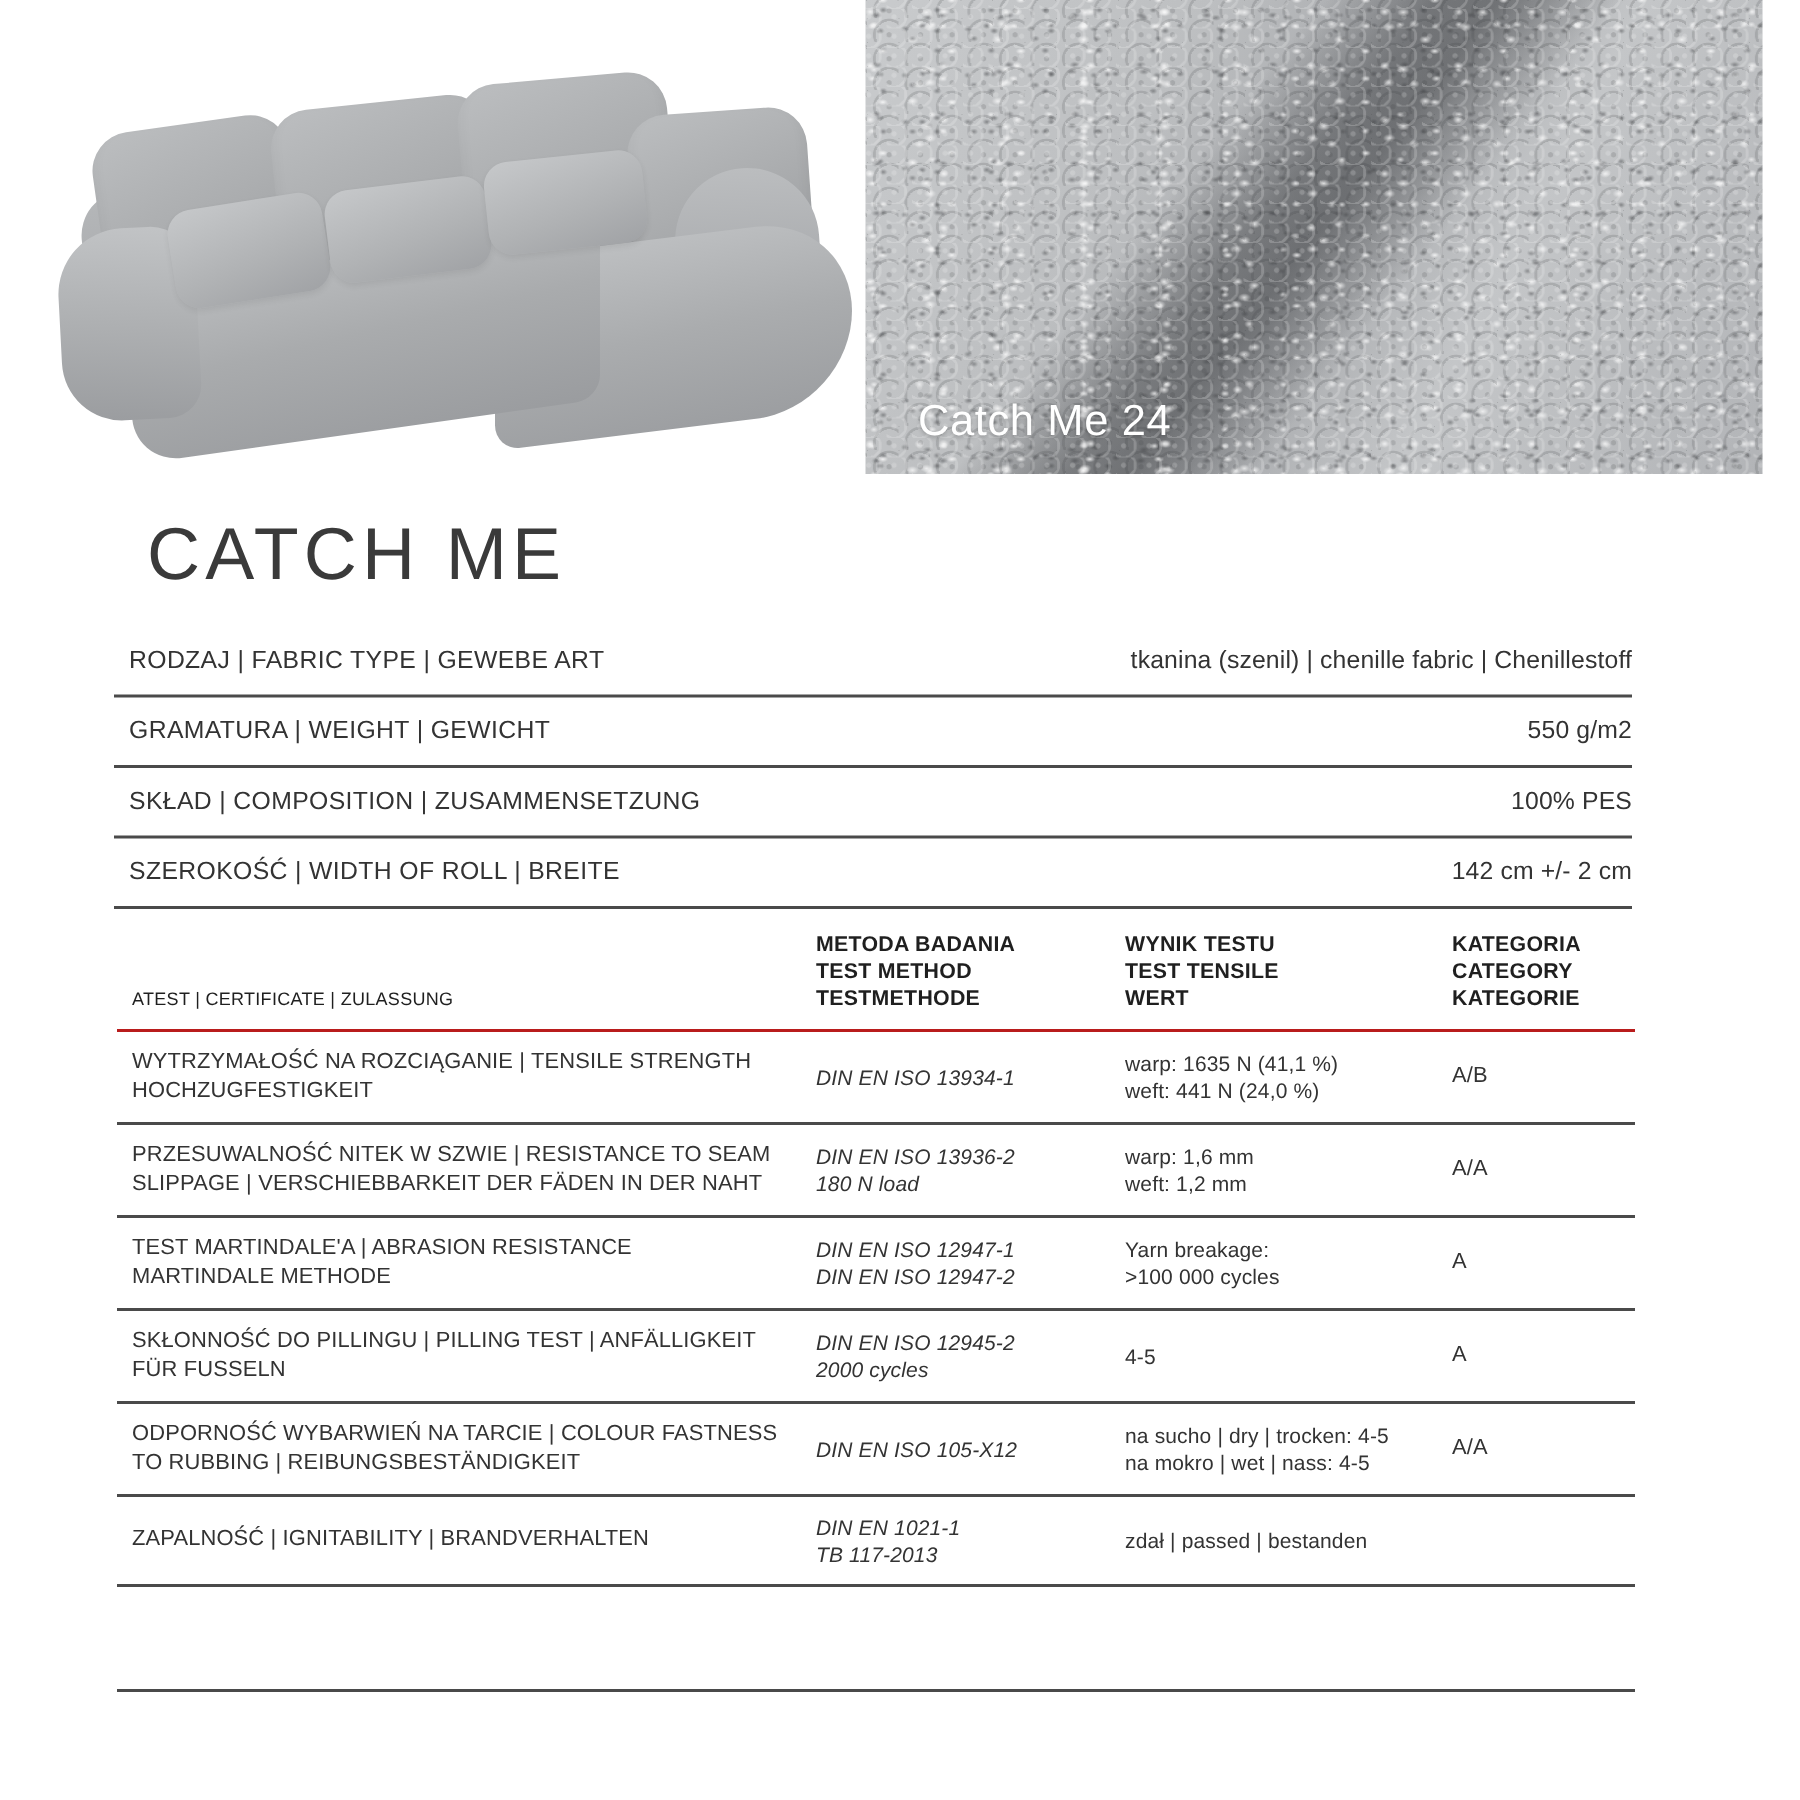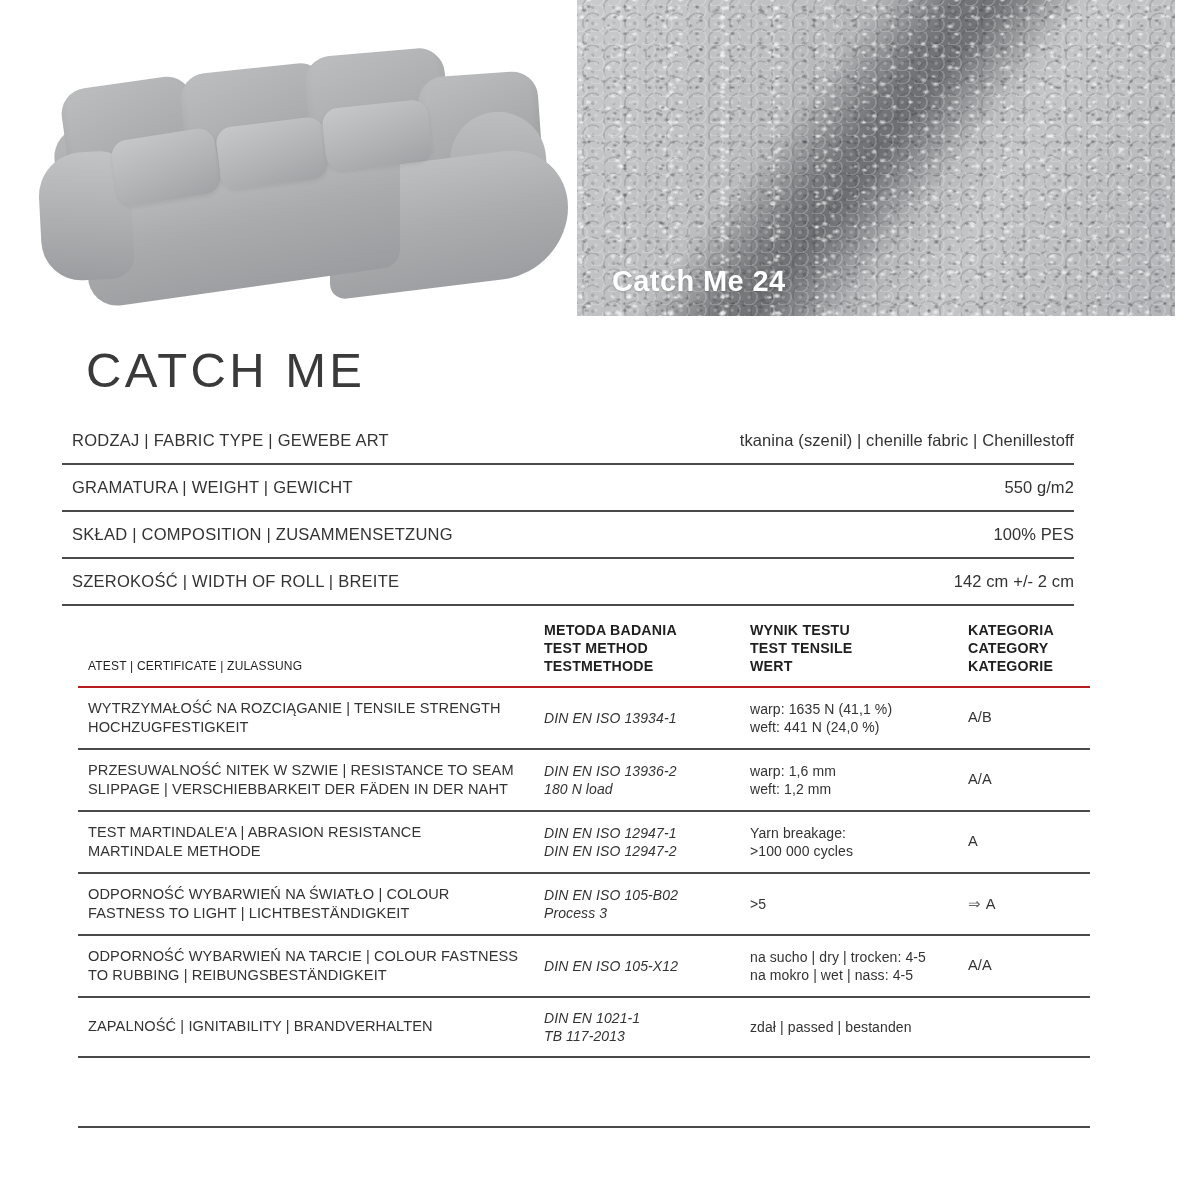--- a/index.html
+++ b/index.html
@@ -151,49 +151,49 @@
     background-image:
       repeating-radial-gradient(circle at 30% 40%, rgba(255,255,255,.35) 0 1.5px, rgba(0,0,0,0) 2px 7px),
       repeating-radial-gradient(circle at 70% 70%, rgba(55,57,60,.30) 0 1.5px, rgba(0,0,0,0) 2px 9px);
     background-size: 17px 13px, 21px 16px;
   }
   .fabric-label {
     position: absolute;
     left: 35px;
     bottom: 18px;
     font-size: 29px;
-    font-weight: 700;
+    font-weight: 400;
     color: #ffffff;
     letter-spacing: .4px;
     text-shadow: 0 1px 3px rgba(0,0,0,.22);
     z-index: 4;
   }
 
   
   .content {
     position: absolute;
     left: 0; top: 320px;
     width: 1200px;
   }
 
   .page-title {
     position: absolute;
-    left: 86px;
+    left: 98px;
     top: 26px;
     font-size: 49px;
     font-weight: 300;
     letter-spacing: 3.4px;
     color: #3a3a3a;
     line-height: 1;
   }
 
   
   .specs {
     position: absolute;
-    left: 62px;
+    left: 76px;
     top: 98px;
     width: 1012px;
   }
   .spec-row {
     position: relative;
     height: 45px;
     display: flex;
     align-items: center;
     justify-content: space-between;
     border-bottom: 2px solid #4a4a4a;
@@ -384,31 +384,31 @@
             <span class="nl">DIN EN ISO 12947-2</span>
           </td>
           <td class="c-result">
             <span class="nl">Yarn breakage:</span>
             <span class="nl">&gt;100 000 cycles</span>
           </td>
           <td class="c-cat"><span>A</span></td>
         </tr>
         <tr>
           <td class="c-name">
-            <span class="nl">ODPORNOŚĆ WYBARWIEŃ NA ŚWIATŁO | COLOUR</span>
-            <span class="nl">FASTNESS TO LIGHT | LICHTBESTÄNDIGKEIT</span>
-          </td>
-          <td class="c-method">
-            <span class="nl">DIN EN ISO 105-B02</span>
-            <span class="nl">Process 3</span>
-          </td>
-          <td class="c-result">
-            <span class="nl">&gt;5</span>
-          </td>
-          <td class="c-cat"><span class="cat-arrow">⇒</span><span class="">A</span></td>
+            <span class="nl">SKŁONNOŚĆ DO PILLINGU | PILLING TEST | ANFÄLLIGKEIT</span>
+            <span class="nl">FÜR FUSSELN</span>
+          </td>
+          <td class="c-method">
+            <span class="nl">DIN EN ISO 12945-2</span>
+            <span class="nl">2000 cycles</span>
+          </td>
+          <td class="c-result">
+            <span class="nl">4-5</span>
+          </td>
+          <td class="c-cat"><span>A</span></td>
         </tr>
         <tr>
           <td class="c-name">
             <span class="nl">ODPORNOŚĆ WYBARWIEŃ NA TARCIE | COLOUR FASTNESS</span>
             <span class="nl">TO RUBBING | REIBUNGSBESTÄNDIGKEIT</span>
           </td>
           <td class="c-method">
             <span class="nl">DIN EN ISO 105-X12</span>
           </td>
           <td class="c-result">

